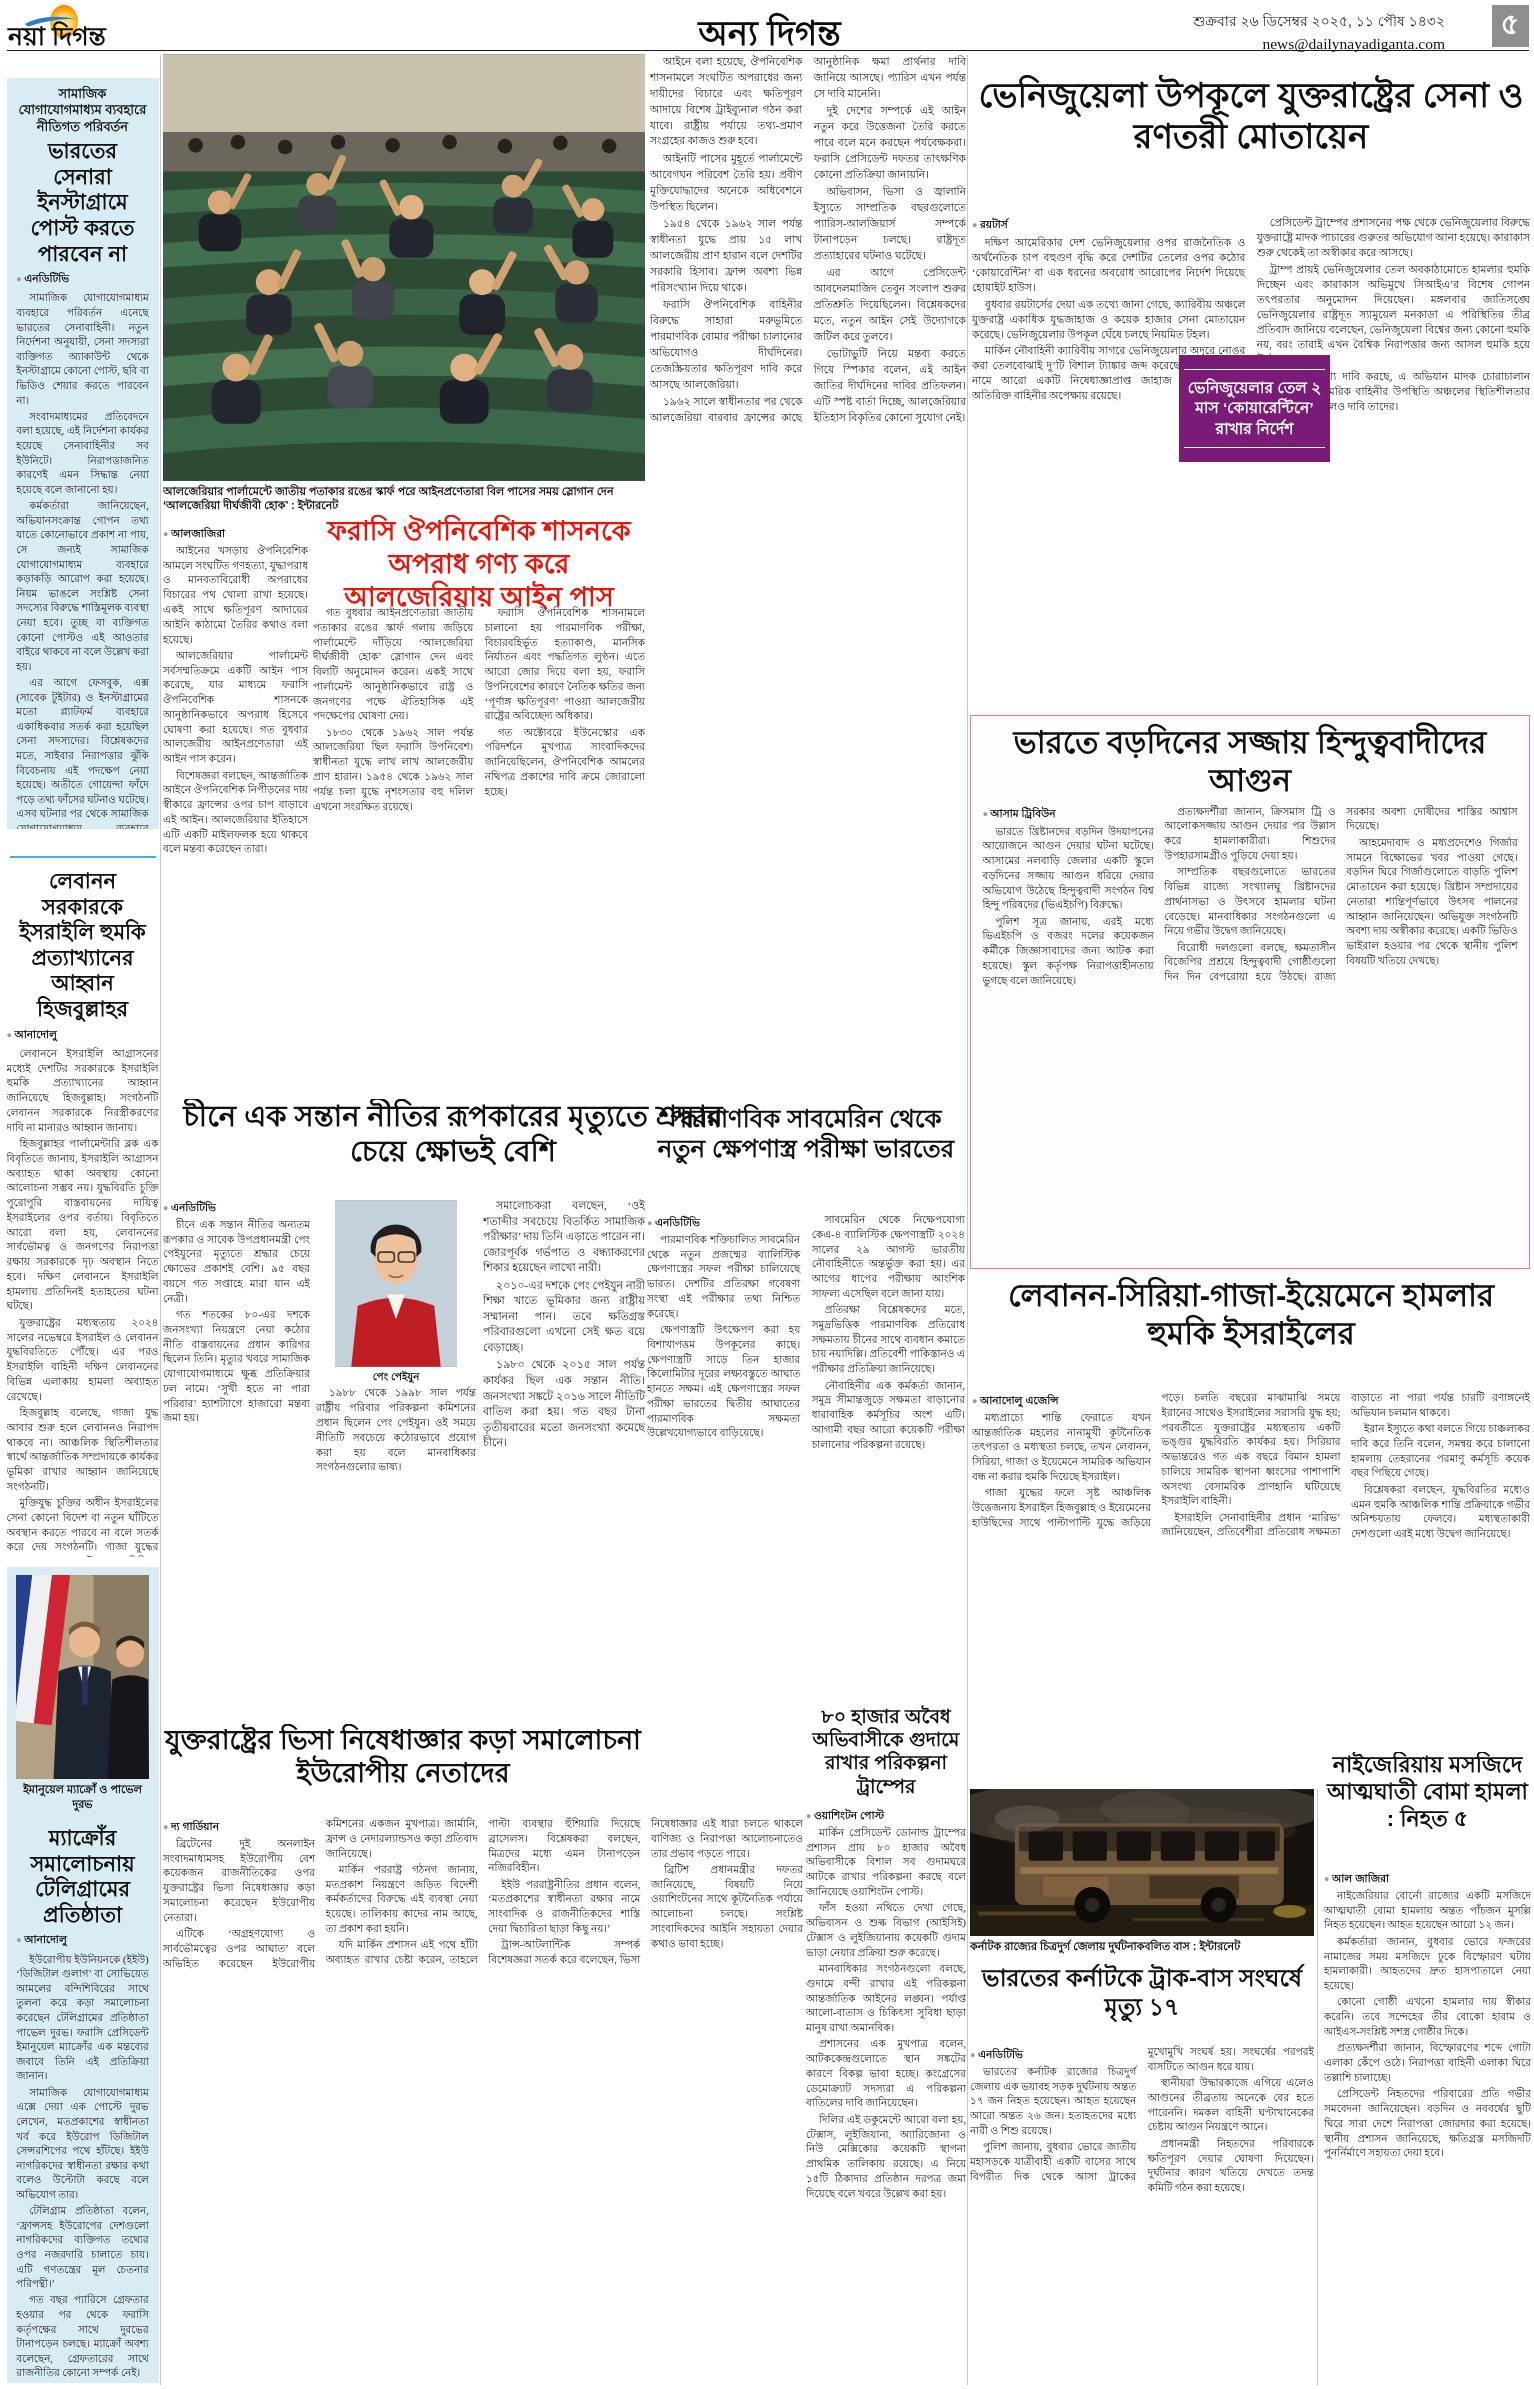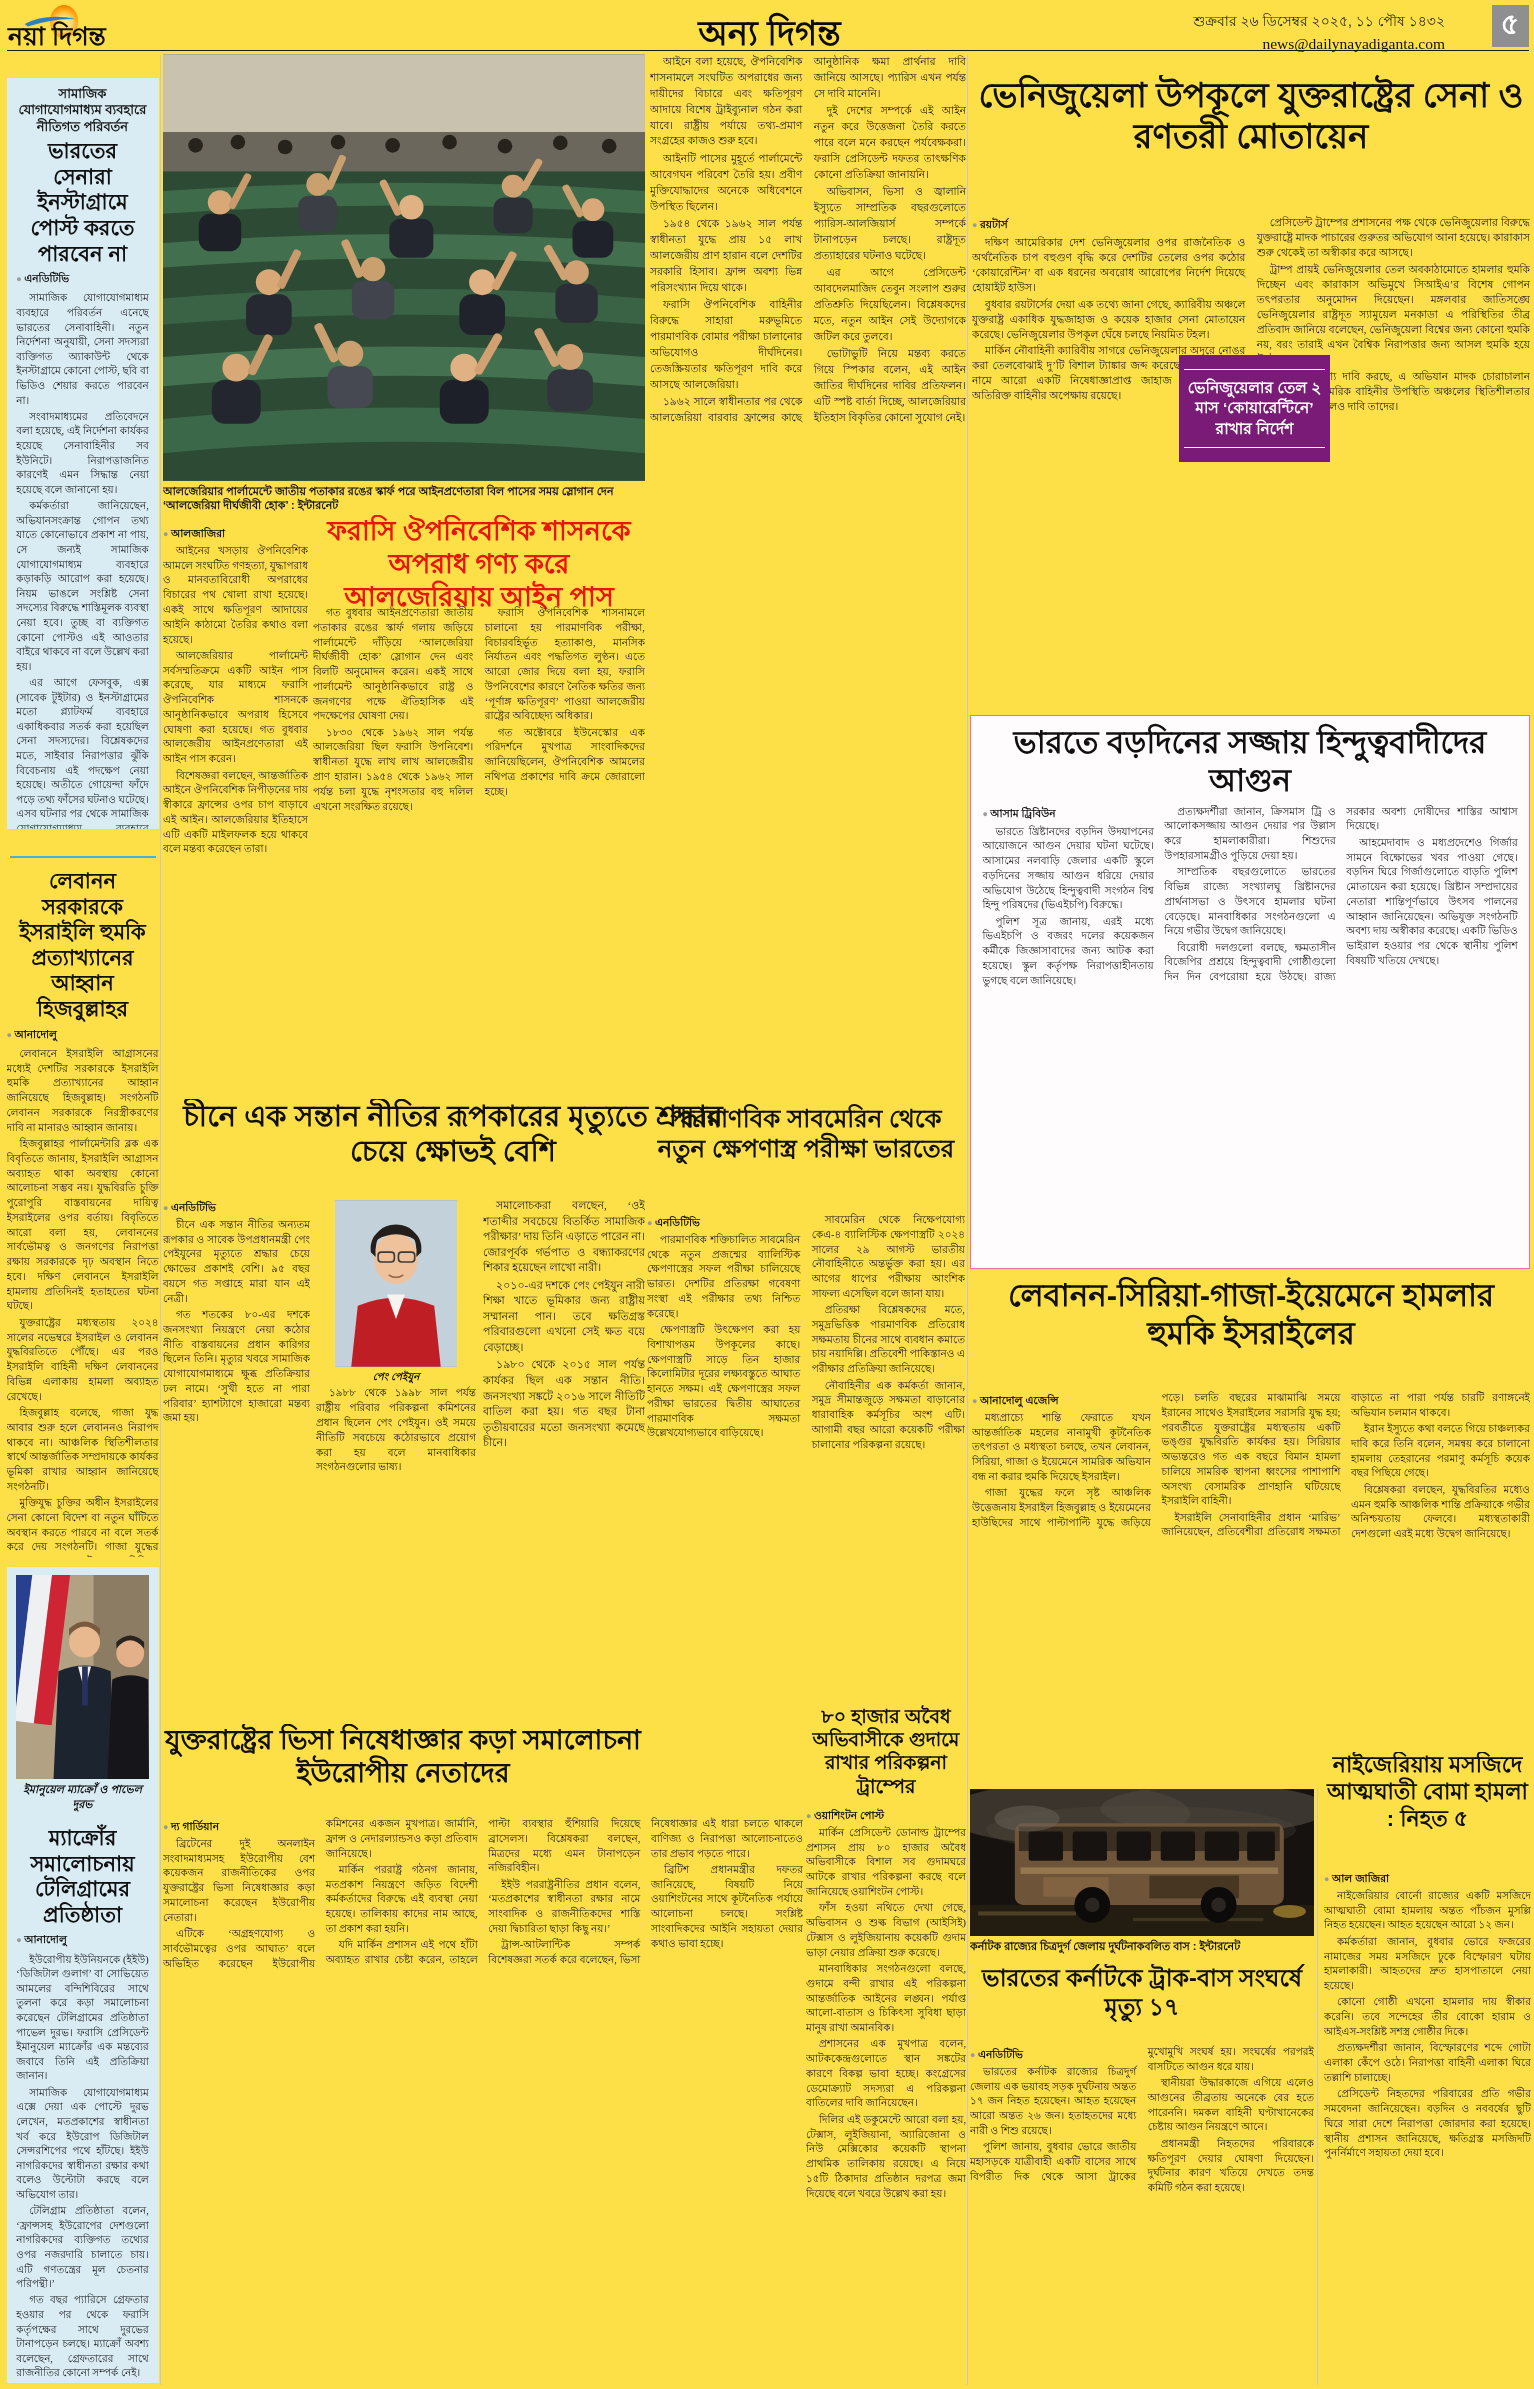--- a/index.html
+++ b/index.html
@@ -1,16 +1,16 @@
 <!DOCTYPE html>
 <html lang="bn" style="font-size:13px"><head>
 <meta charset="utf-8">
 <style>
   html,body{margin:0;padding:0;background:#e8e6e0;}
-  .page{position:relative;width:1535px;height:2389px;background:#fde047;overflow:hidden;
+  .page{position:relative;width:1535px;height:2389px;background:#ffffff;overflow:hidden;
         font-family:"Liberation Serif","DejaVu Serif",serif;color:#1a1a1a;}
   
   .masthead{position:absolute;left:0;top:0;width:100%;height:50px;}
   .masthead-rule{position:absolute;left:6.5px;right:6.5px;top:50px;border-top:1.6px solid #1b1b1b;}
   .logo{position:absolute;left:8.1px;top:3.3px;width:155px;height:46px;}
   .logo-flame{position:absolute;left:42px;top:1.6px;width:28px;height:33px;border-radius:50%;
       background:radial-gradient(circle at 50% 55%, #ffe07a 0 28%, #ffa712 60%, #f97c00 78%, rgba(249,124,0,0) 80%);}
   .logo-swoosh{position:absolute;left:14.7px;top:8.1px;}
   .logo-text{position:absolute;left:0;bottom:0;width:100%;font-family:"Liberation Sans","DejaVu Sans",sans-serif;
       font-weight:bold;font-size:25px;line-height:1;color:#0d0d0d;white-space:nowrap;}
@@ -51,21 +51,21 @@
   
   .purple-box{position:absolute;left:1179px;top:355px;width:151px;height:107px;background:#7b1b78;
       display:flex;align-items:center;justify-content:center;z-index:5;padding:4.9px;box-sizing:border-box;}
   .purple-inner{border-top:1.6px solid #fff;border-bottom:1.6px solid #fff;padding:8.1px 3.3px;width:100%;
       color:#fff;font-family:"Liberation Sans","DejaVu Sans",sans-serif;font-weight:bold;font-size:15.5px;
       text-align:center;line-height:1.3;}
   
   .pinkbox{border:1.6px solid #f06daa;background:#fefcfd;padding:8.1px 11.4px;box-sizing:border-box;}
   
   .inline-photo{width:122px;margin:1.6px auto 3.3px auto;}
-  .caption-center{text-align:center;font-style:italic;}
+  .caption-center{text-align:center;}
 </style>
 </head>
 <body>
 
 <div class="page">
 
   <header class="masthead">
     <div class="logo">
       <span class="logo-flame"></span>
       <svg class="logo-swoosh" width="57" height="18" viewBox="0 0 70 22">

